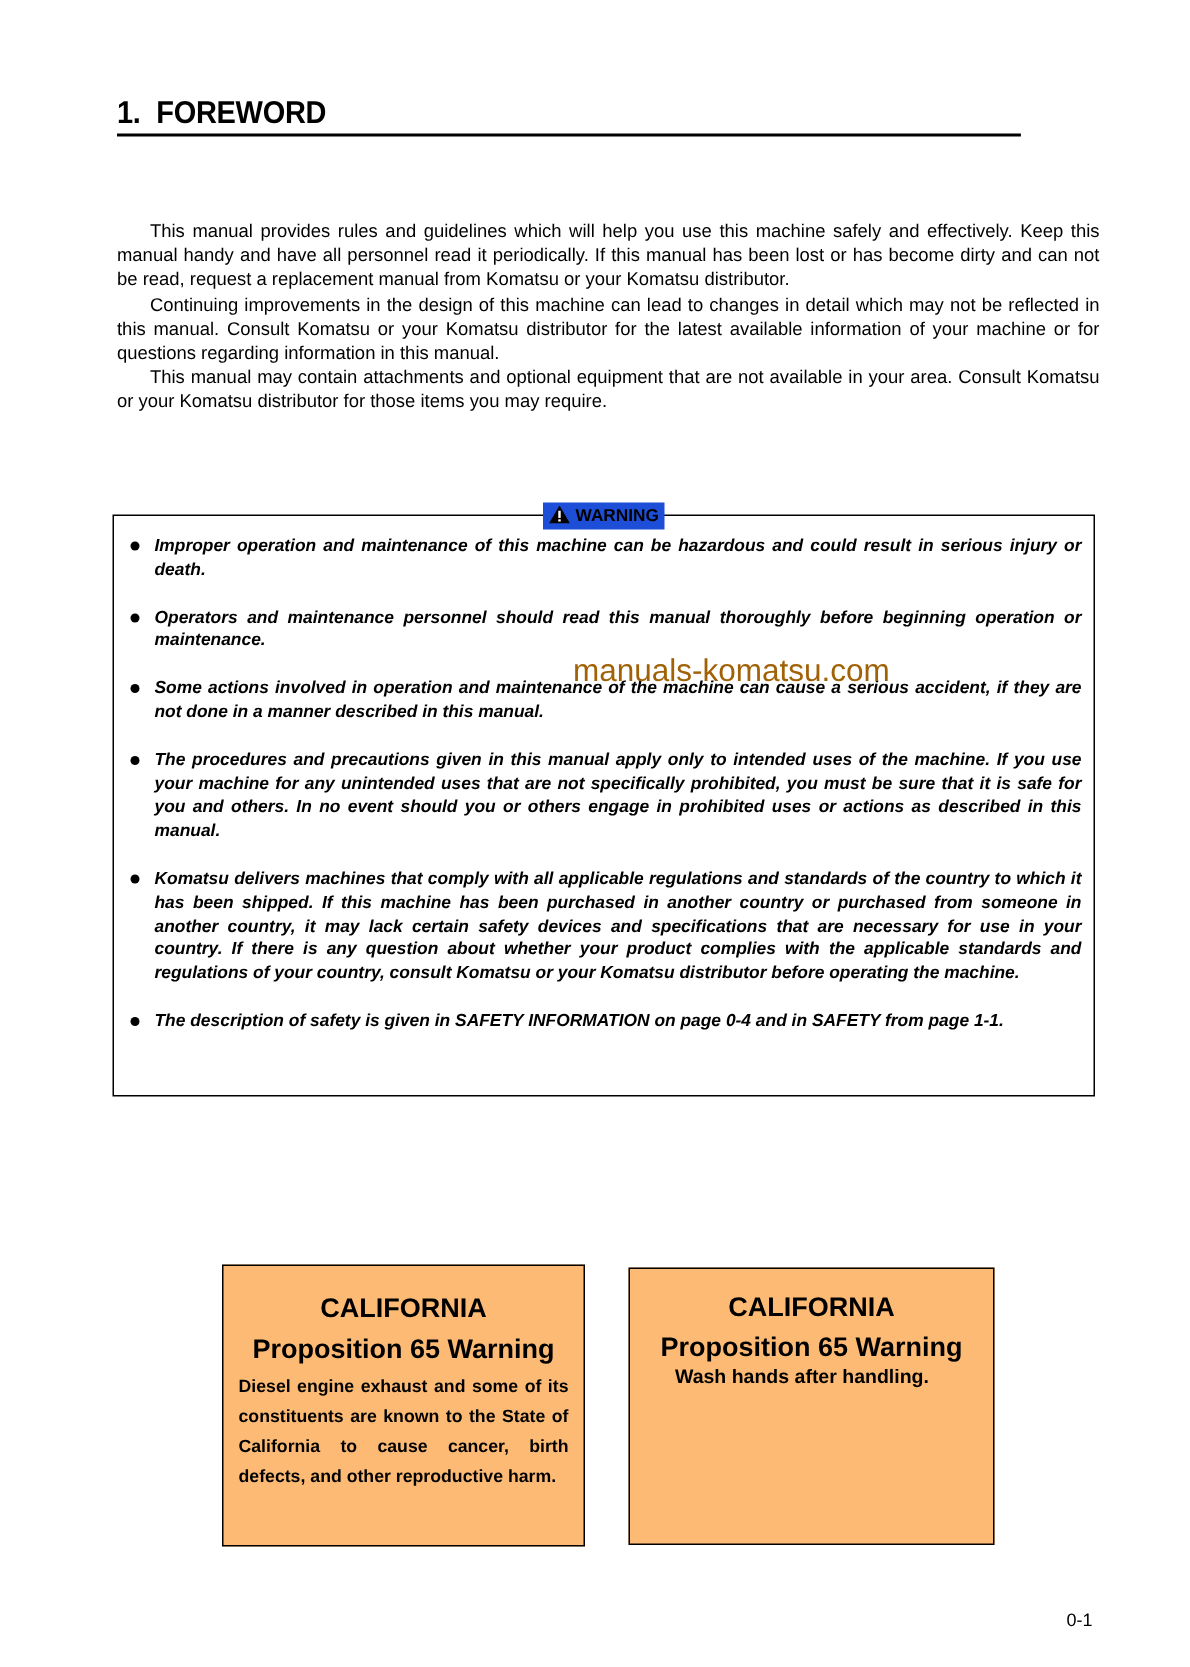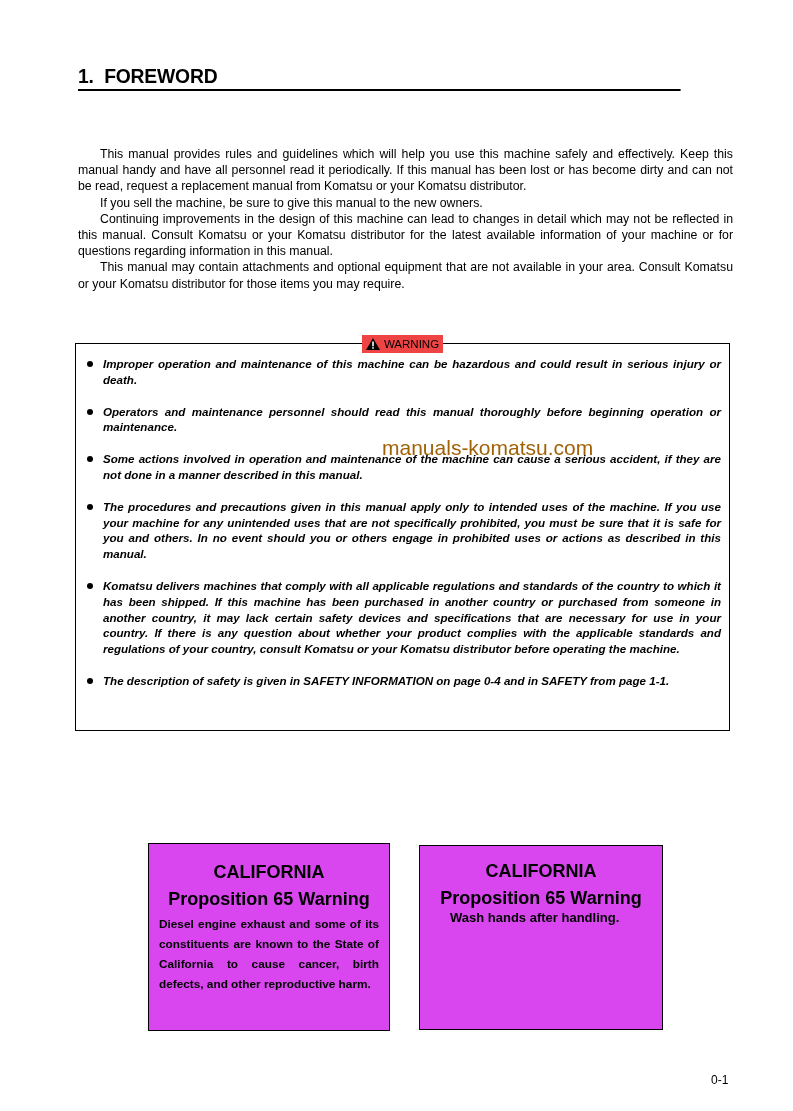--- a/index.html
+++ b/index.html
@@ -21,42 +21,42 @@
 
   .warn-box {
     position: absolute; left: 75px; top: 343px; width: 655px; height: 388px;
     border: 1.5px solid #000; box-sizing: border-box;
   }
   .warn-head {
     position: absolute; left: 0; top: -10px; width: 100%;
     text-align: center; line-height: 18px;
   }
   .warn-head-inner {
-    display: inline-block; background: #ef4444; padding: 0 4px;
-    font-weight: normal; font-size: 11.5px;
+    display: inline-block; background: #1d4ed8; padding: 0 4px;
+    font-weight: bold; font-size: 11.5px;
   }
   .warn-head-inner svg { vertical-align: -2px; margin-right: 4px; }
 
   .warn-list { position: absolute; left: 10px; top: 12px; width: 635px; margin: 0; padding: 0; list-style: none; font-style: italic; }
   .warn-item {
     position: relative; padding-left: 17px;
     font-size: 11.6px; line-height: 15.8px; font-weight: bold; text-align: justify;
     margin-bottom: 16px;
   }
   .warn-item .bullet {
     position: absolute; left: 1px; top: 5px; width: 6px; height: 6px; border-radius: 50%; background: #000;
   }
 
   .watermark {
     position: absolute; left: 382px; top: 436px;
     font-family: "Liberation Sans", sans-serif; font-size: 21px; color: #a16207; letter-spacing: 0px;
   }
 
   .prop-box {
-    position: absolute; border: 1.5px solid #000; box-sizing: border-box; background: #d946ef;
+    position: absolute; border: 1.5px solid #000; box-sizing: border-box; background: #fdba74;
   }
   .prop-left { left: 148px; top: 843px; width: 242px; height: 188px; }
   .prop-right { left: 419px; top: 845px; width: 244px; height: 185px; }
 
   .prop-left .p-title { margin-top: 18px; text-align: center; font-weight: bold; font-size: 18px; }
   .prop-left .p-sub { margin-top: 6px; text-align: center; font-weight: bold; font-size: 18px; }
   .prop-left .p-body { margin: 4px 10px 0 10px; font-weight: bold; font-size: 11.8px; line-height: 20px; text-align: justify; }
 
   .prop-right .p-title { margin-top: 15px; text-align: center; font-weight: bold; font-size: 18px; }
   .prop-right .p-sub { margin-top: 6px; text-align: center; font-weight: bold; font-size: 18px; }
@@ -68,21 +68,20 @@
 </head>
 <body>
 
 <div class="title">
   <span>1.</span>&nbsp;
   <span>FOREWORD</span>
 </div>
 
 <div class="intro">
   <p>This manual provides rules and guidelines which will help you use this machine safely and effectively. Keep this manual handy and have all personnel read it periodically. If this manual has been lost or has become dirty and can not be read, request a replacement manual from Komatsu or your Komatsu distributor.</p>
-  <p>If you sell the machine, be sure to give this manual to the new owners.</p>
   <p>Continuing improvements in the design of this machine can lead to changes in detail which may not be reflected in this manual. Consult Komatsu or your Komatsu distributor for the latest available information of your machine or for questions regarding information in this manual.</p>
   <p>This manual may contain attachments and optional equipment that are not available in your area. Consult Komatsu or your Komatsu distributor for those items you may require.</p>
 </div>
 
 <div class="warn-box">
   <div class="warn-head">
     <span class="warn-head-inner">
       <svg width="14" height="12" viewBox="0 0 14 12">
         <polygon points="7,0 14,12 0,12" fill="#000"></polygon>
         <rect x="6.2" y="3.5" width="1.6" height="4.8" fill="#fff"></rect>

